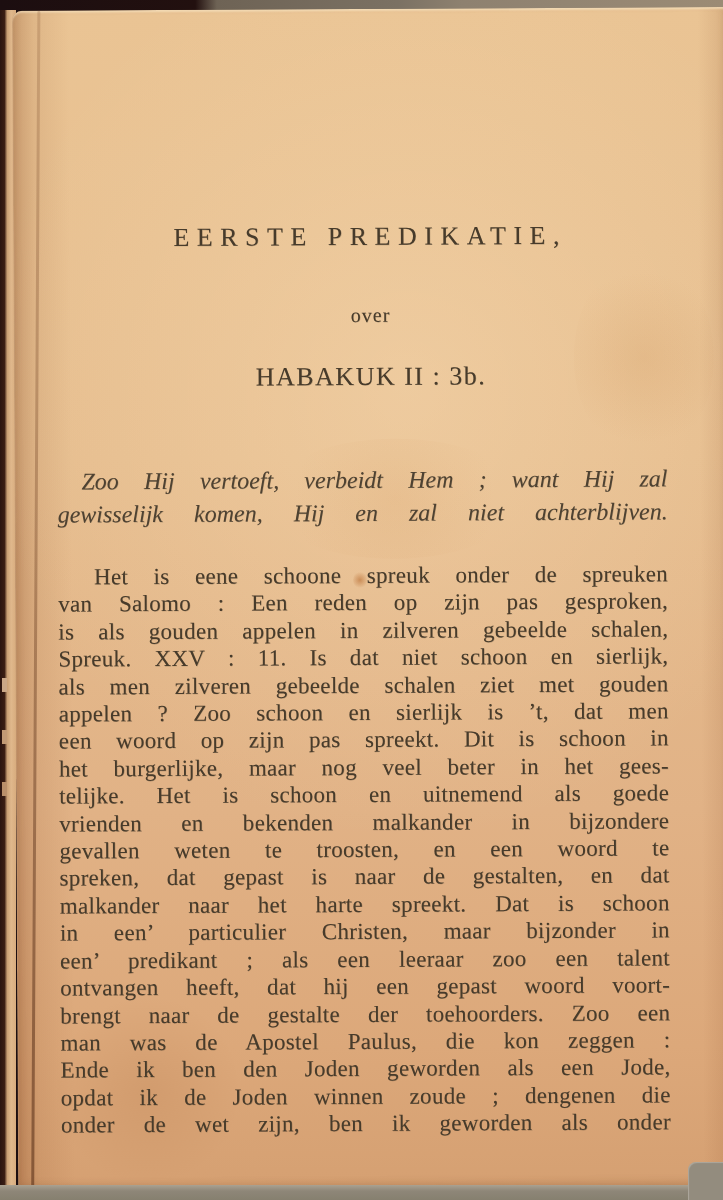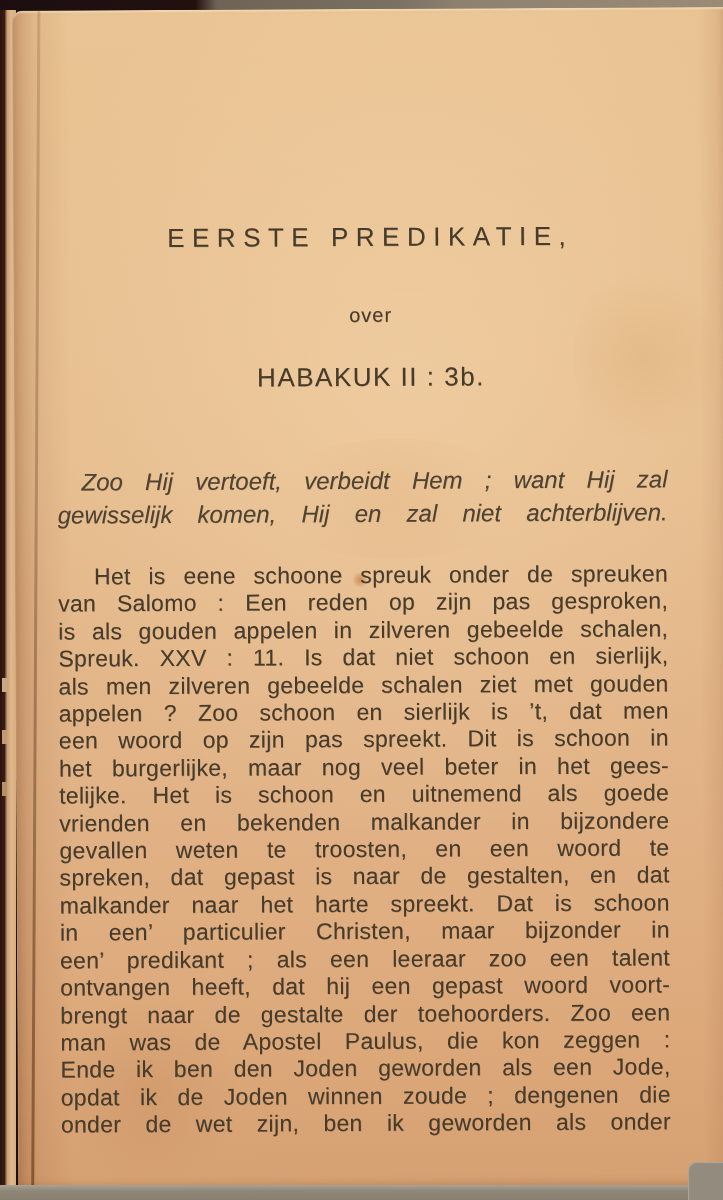--- a/index.html
+++ b/index.html
@@ -1,20 +1,20 @@
 <!DOCTYPE html>
 <html style="--paper: #e4b98c; --ink: #473b2b;"><head>
 <meta charset="utf-8">
 <style>
   html,body { margin:0; padding:0; background:#444; }
   .photo {
     position:relative; width:723px; height:1200px; overflow:hidden;
     background: linear-gradient(90deg, #1c0e10 0%, #22100f 27%, #6e6355 30%,
                 #7b7163 55%, #8e8170 64%, #9b8b75 100%);
-    font-family:Liberation Sans, sans-serif;
+    font-family:Liberation Serif, serif;
   }
   
   .under-pages {
     position:absolute; left:0; top:10px; width:16px; height:1190px;
     background: linear-gradient(90deg, #2a1410 0%, #3a1d13 28%, #caa075 45%, #e0b88c 70%, #d8ac7e 100%);
   }
   .under-pages::after{
     content:""; position:absolute; left:2px; top:668px; width:5px; height:14px;
     background:#caa787; box-shadow:0 52px 0 #c29a75, 0 104px 0 #b98f6a;
   }

